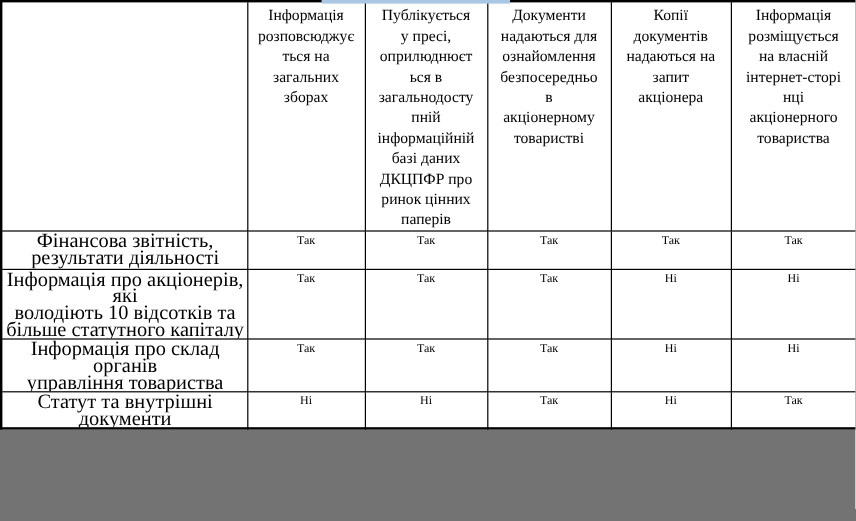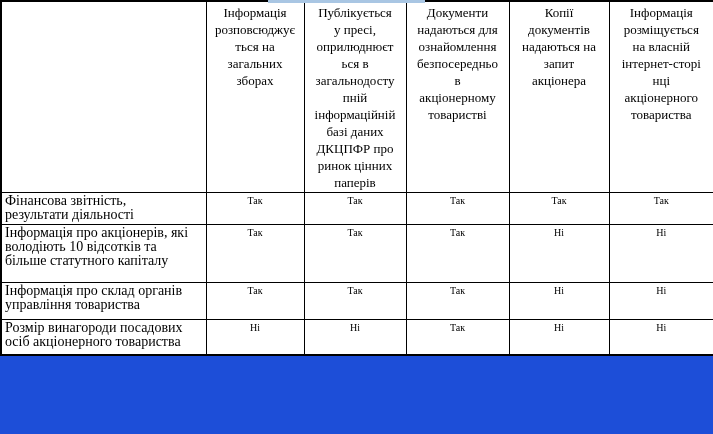--- a/index.html
+++ b/index.html
@@ -4,21 +4,21 @@
 <style>
   html, body {
     margin: 0;
     padding: 0;
     background: #ffffff;
   }
   .page {
     position: relative;
     width: 713px;
     height: 434px;
-    background: #1d4ed8;
+    background: #737373;
     font-family: "Liberation Serif", "DejaVu Serif", serif;
     color: #000000;
     overflow: hidden;
   }
   .selection-artifact {
     position: absolute;
     top: 0;
     left: 268px;
     width: 157px;
     height: 3px;
@@ -46,23 +46,23 @@
     white-space: pre-line;
   }
   th.colhead {
     font-weight: normal;
     font-size: 13px;
     line-height: 17px;
     text-align: center;
     padding: 2px 1px 0 1px;
   }
   td.rowlabel {
-    font-size: 14px;
+    font-size: 17px;
     line-height: 14px;
-    text-align: left;
+    text-align: center;
     padding: 1px 2px 0 3px;
   }
   td.val {
     font-size: 10px;
     line-height: 14px;
     text-align: center;
     padding: 1px 0 0 0;
   }
   tr.hdr     { height: 191px; }
   tr.r0      { height: 32px; }
@@ -150,24 +150,24 @@
       </tr>
       <tr class="r2">
         <td class="rowlabel">Інформація про склад органів
 управління товариства</td>
         <td class="val">Так</td>
         <td class="val">Так</td>
         <td class="val">Так</td>
         <td class="val">Ні</td>
         <td class="val">Ні</td>
       </tr>
-      <tr class="r5">
-        <td class="rowlabel">Розмір винагороди посадових
-осіб акціонерного товариства</td>
+      <tr class="r3">
+        <td class="rowlabel">Статут та внутрішні
+документи</td>
         <td class="val">Ні</td>
         <td class="val">Ні</td>
         <td class="val">Так</td>
         <td class="val">Ні</td>
-        <td class="val">Ні</td>
+        <td class="val">Так</td>
       </tr>
     </tbody>
   </table>
 </div>
 
 </body></html>

